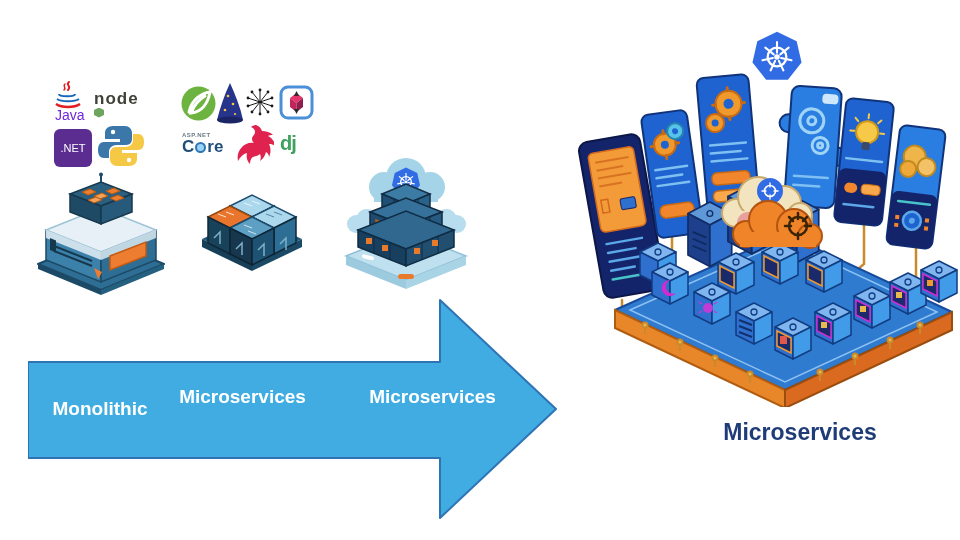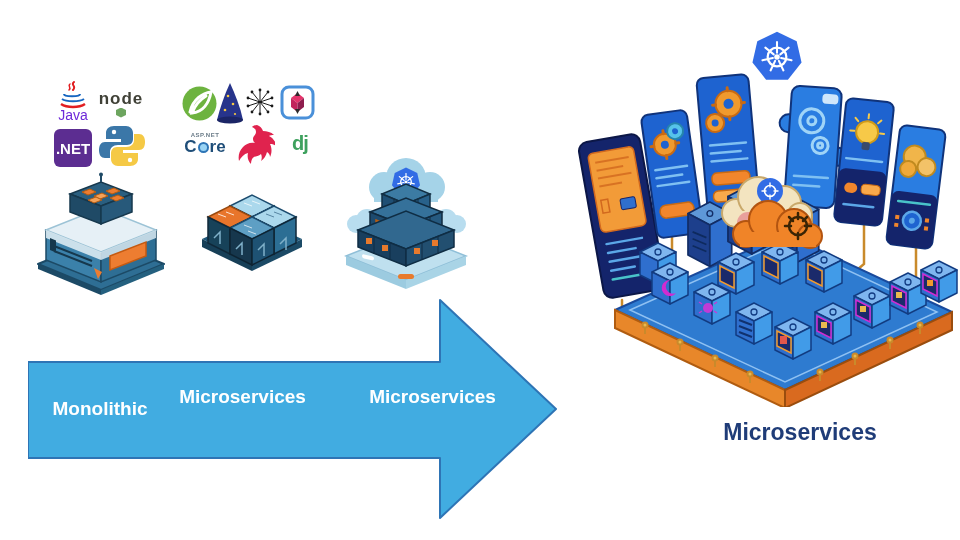--- a/index.html
+++ b/index.html
@@ -3,26 +3,26 @@
 <meta charset="utf-8">
 <style>
   :root{
     --arrow-fill:#41ACE1; --arrow-border:#2E74B5; --arrow-text:#FFFFFF; --title-color:#1F3C78;
   }
   *{margin:0;padding:0;box-sizing:border-box;}
   body{font-family:"Liberation Sans",sans-serif;background:#fff;}
   .stage{position:relative;width:960px;height:540px;background:#fff;overflow:hidden;}
   .abs{position:absolute;}
   
-  .logo{position:absolute;display:flex;flex-direction:column;align-items:center;justify-content:center;}
+  .logo{position:absolute;display:flex;flex-direction:column;align-items:flex-start;justify-content:center;}
   .java-text{font-size:14px;font-weight:normal;color:#6d28d9;margin-top:-2px;}
   .node-text{font-size:17px;font-weight:bold;color:#404137;letter-spacing:1px;line-height:16px;}
   .node-hex{width:10px;height:10px;background:#6DA55F;clip-path:polygon(50% 0,100% 25%,100% 75%,50% 100%,0 75%,0 25%);margin-top:1px;}
   .dotnet{width:38px;height:38px;background:#5C2D91;border-radius:6px;display:flex;align-items:center;justify-content:center;}
-  .dotnet span{color:#fff;font-weight:bold;font-size:15px;}
+  .dotnet span{color:#fff;font-weight:normal;font-size:11px;}
   .aspnet-brand{font-size:6px;color:#6a7b88;letter-spacing:.5px;font-weight:bold;}
   .core-row{display:flex;align-items:center;font-size:17px;font-weight:bold;color:#1F4E79;line-height:18px;}
   .core-dot{width:11px;height:11px;border:2.5px solid #2E75B6;border-radius:50%;background:#9AD4F5;margin:0 1px;}
   .django-text{font-size:20px;font-weight:bold;color:#3EA15E;line-height:30px;letter-spacing:-1px;}
   
   .arrow-label{position:absolute;text-align:center;color:var(--arrow-text,#fff);font-weight:bold;font-size:19px;line-height:24px;}
   
   .k8s-title{position:absolute;left:655px;top:417px;width:290px;text-align:center;color:var(--title-color,#1F3C78);font-weight:bold;font-size:23px;line-height:30px;}
 </style>
 </head>

